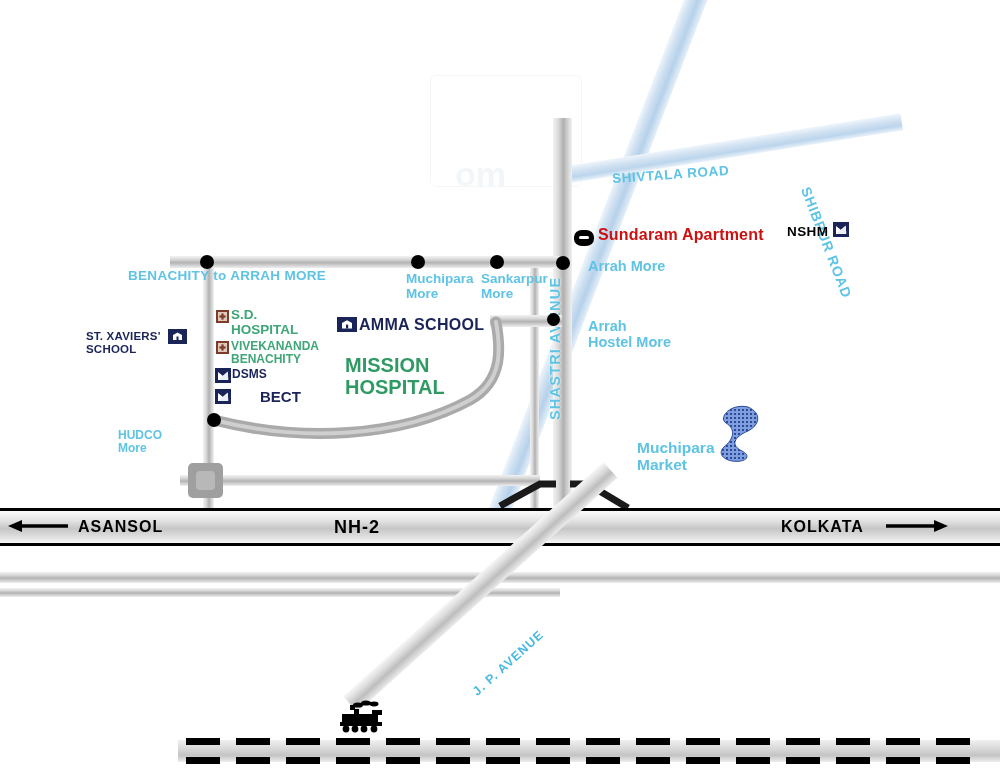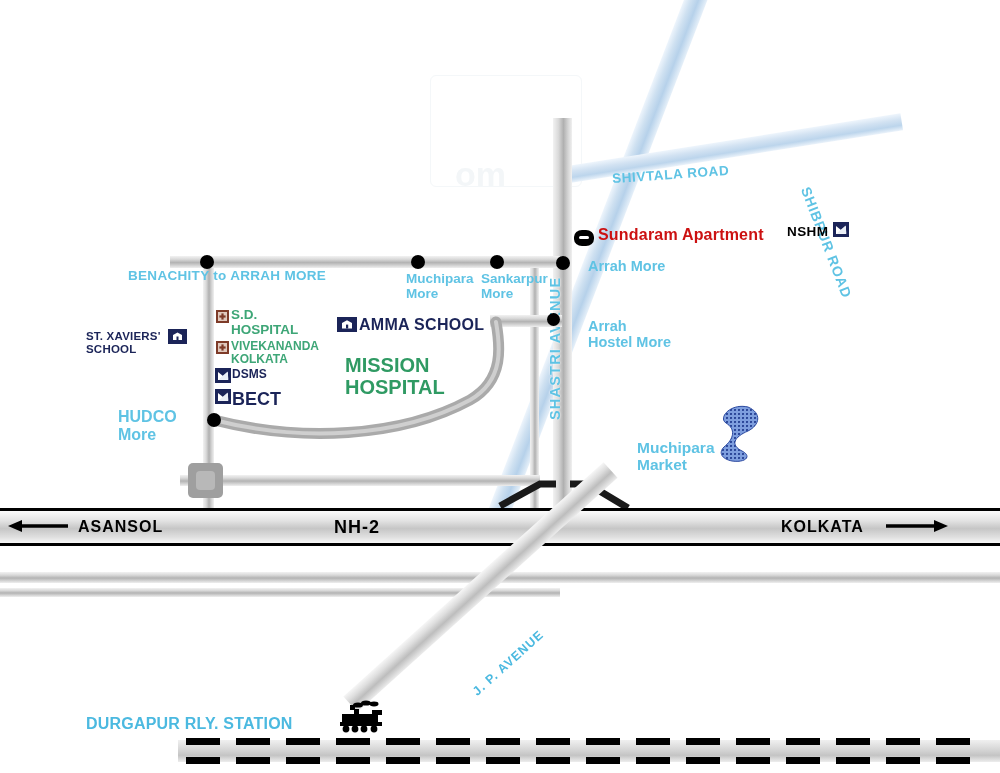--- a/index.html
+++ b/index.html
@@ -89,21 +89,21 @@
   <div style="position:absolute;left:579px;top:236px;width:10px;height:3px;background:#fff;border-radius:2px;"></div>
   <div class="lbl red" style="left:598px;top:226px;font-size:16px;letter-spacing:.2px;">Sundaram Apartment</div>
 
   <div class="lbl cyan" style="left:406px;top:271px;font-size:13.5px;">Muchipara
 More</div>
   <div class="lbl cyan" style="left:481px;top:271px;font-size:13.5px;">Sankarpur
 More</div>
   <div class="lbl cyan" style="left:588px;top:258px;font-size:14.5px;">Arrah More</div>
   <div class="lbl cyan" style="left:588px;top:318px;font-size:14.5px;">Arrah
 Hostel More</div>
-  <div class="lbl cyan" style="left:118px;top:408px;font-size:16px;">HUDCO
+  <div class="lbl cyan" style="left:118px;top:429px;font-size:12px;">HUDCO
 More</div>
   <div class="lbl cyan" style="left:637px;top:439px;font-size:15.5px;">Muchipara
 Market</div>
 
   <svg style="position:absolute;left:710px;top:405px;width:70px;height:70px;">
     <defs>
       <pattern id="stip" width="4" height="4" patternUnits="userSpaceOnUse">
         <rect width="4" height="4" fill="#7e9ede"></rect>
         <circle cx="1" cy="1" r="1.1" fill="#243f93"></circle>
       </pattern>
@@ -134,41 +134,41 @@
 
   <span class="icn" style="left:216px;top:341px;">
     <svg width="13" height="13">
         <rect width="13" height="13" fill="#7e3b28"></rect>
       <rect x="2" y="2" width="9" height="9" fill="#e0c9bd"></rect>
       <rect x="5.4" y="3.4" width="2.2" height="6.2" fill="#7e3b28"></rect>
       <rect x="3.4" y="5.4" width="6.2" height="2.2" fill="#7e3b28"></rect>
     </svg>
   </span>
   <div class="lbl green" style="left:231px;top:340px;font-size:12px;">VIVEKANANDA
-KOLKATA</div>
+BENACHITY</div>
 
   <span class="icn" style="left:215px;top:368px;">
     <svg width="16" height="15">
         <rect width="16" height="15" fill="#1b2458"></rect>
       <path d="M3 4 L13 4 L13 12 L3 12 Z" fill="#fff"></path>
       <path d="M3 4 L8 8 L13 4 Z" fill="#1b2458"></path>
       <path d="M12.6 3.6 L13.4 11.8 L3.4 11.8 Z" fill="#e9eef6"></path>
     </svg>
   </span>
   <div class="lbl navy" style="left:232px;top:368px;font-size:12px;">DSMS</div>
 
   <span class="icn" style="left:215px;top:389px;">
     <svg width="16" height="15">
         <rect width="16" height="15" fill="#1b2458"></rect>
       <path d="M3 4 L13 4 L13 12 L3 12 Z" fill="#fff"></path>
       <path d="M3 4 L8 8 L13 4 Z" fill="#1b2458"></path>
       <path d="M12.6 3.6 L13.4 11.8 L3.4 11.8 Z" fill="#e9eef6"></path>
     </svg>
   </span>
-  <div class="lbl navy" style="left:232px;top:389px;font-size:18px;">BECT</div>
+  <div class="lbl navy" style="left:232px;top:389px;font-size:15px;padding-left:28px;">BECT</div>
 
   <span class="icn" style="left:337px;top:317px;">
     <svg width="20" height="15">
         <rect width="20" height="15" fill="#1b2458"></rect>
       <path d="M5 11.5 L5 6 L10 3.2 L15 6 L15 11.5 Z" fill="#fff"></path>
       <rect x="9" y="7.6" width="2.2" height="3.9" fill="#1b2458"></rect>
     </svg>
   </span>
   <div class="lbl navy" style="left:359px;top:316px;font-size:16px;letter-spacing:.3px;">AMMA SCHOOL</div>
 
@@ -249,21 +249,20 @@
         <rect x="608" y="19" width="34" height="7"></rect>
       <rect x="658" y="0" width="34" height="7"></rect>
         <rect x="658" y="19" width="34" height="7"></rect>
       <rect x="708" y="0" width="34" height="7"></rect>
         <rect x="708" y="19" width="34" height="7"></rect>
       <rect x="758" y="0" width="34" height="7"></rect>
         <rect x="758" y="19" width="34" height="7"></rect>
     </g>
   </svg>
 
-  <div class="lbl cyan-d" style="left:86px;top:715px;font-size:16px;letter-spacing:.2px;">DURGAPUR RLY. STATION</div>
 
   <svg style="position:absolute;left:336px;top:700px;width:56px;height:36px;">
     <g fill="#000">
       <path d="M6,22 L6,14 L18,14 L18,9 L23,9 L23,14 L42,14 L42,22 Z"></path>
       <rect x="4" y="22" width="42" height="4"></rect>
       <circle cx="10" cy="29" r="3.4"></circle>
         <circle cx="19" cy="29" r="3.4"></circle>
       <circle cx="28" cy="29" r="3.4"></circle>
         <circle cx="38" cy="29" r="3.4"></circle>
       <rect x="14" y="5" width="5" height="5"></rect>

